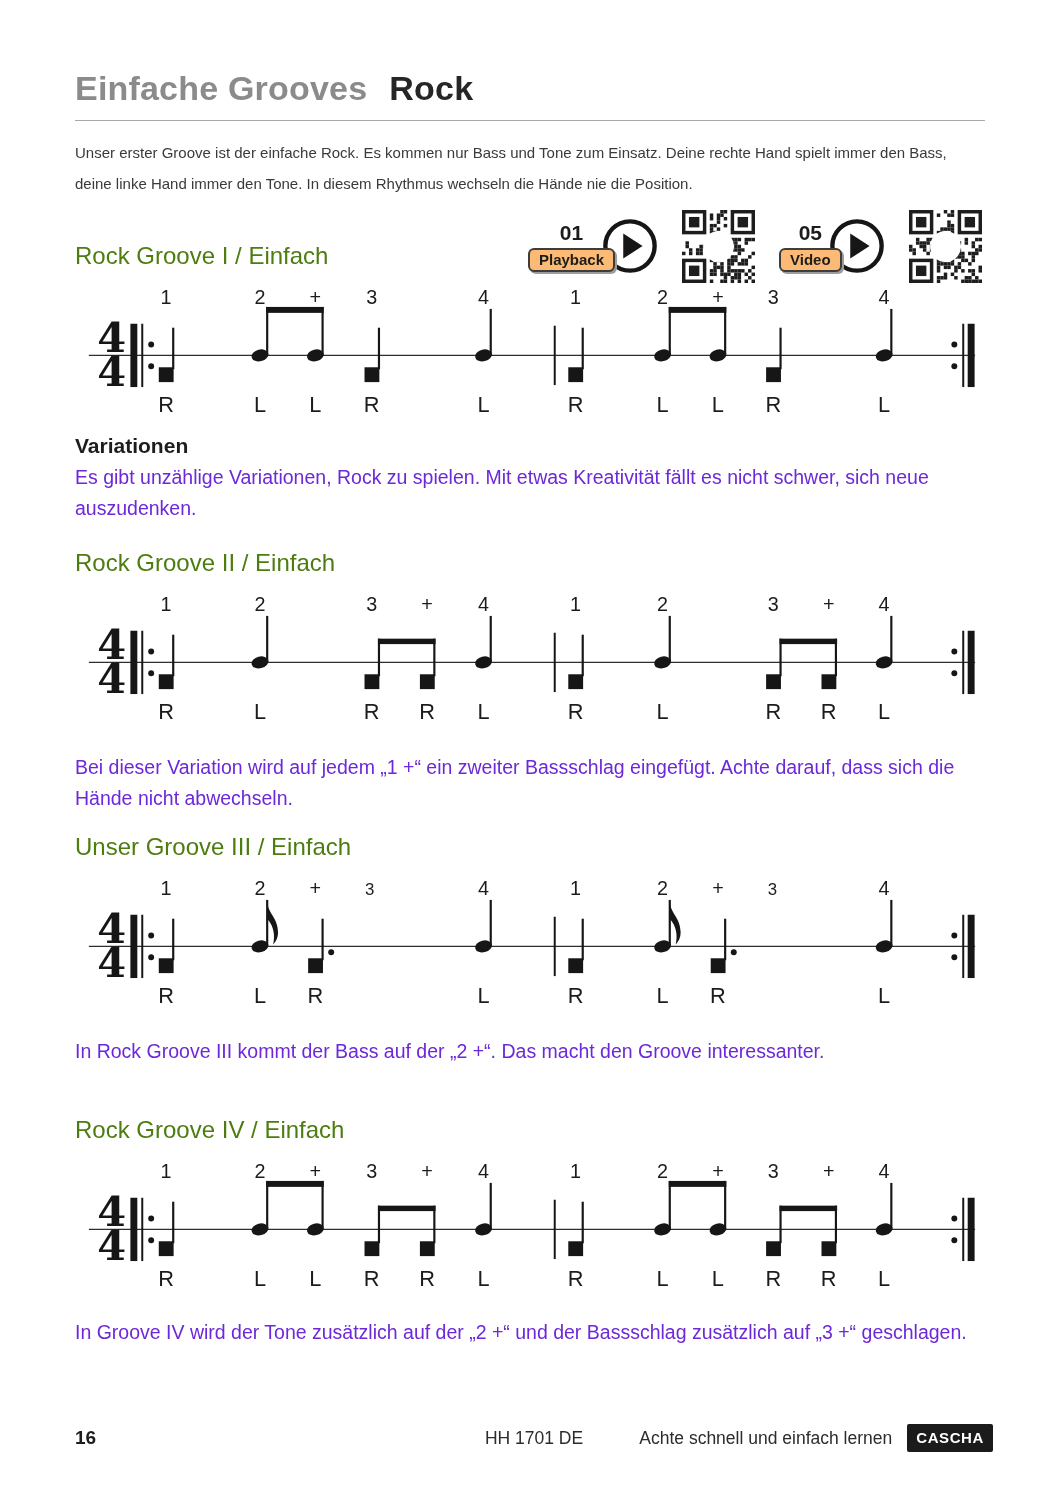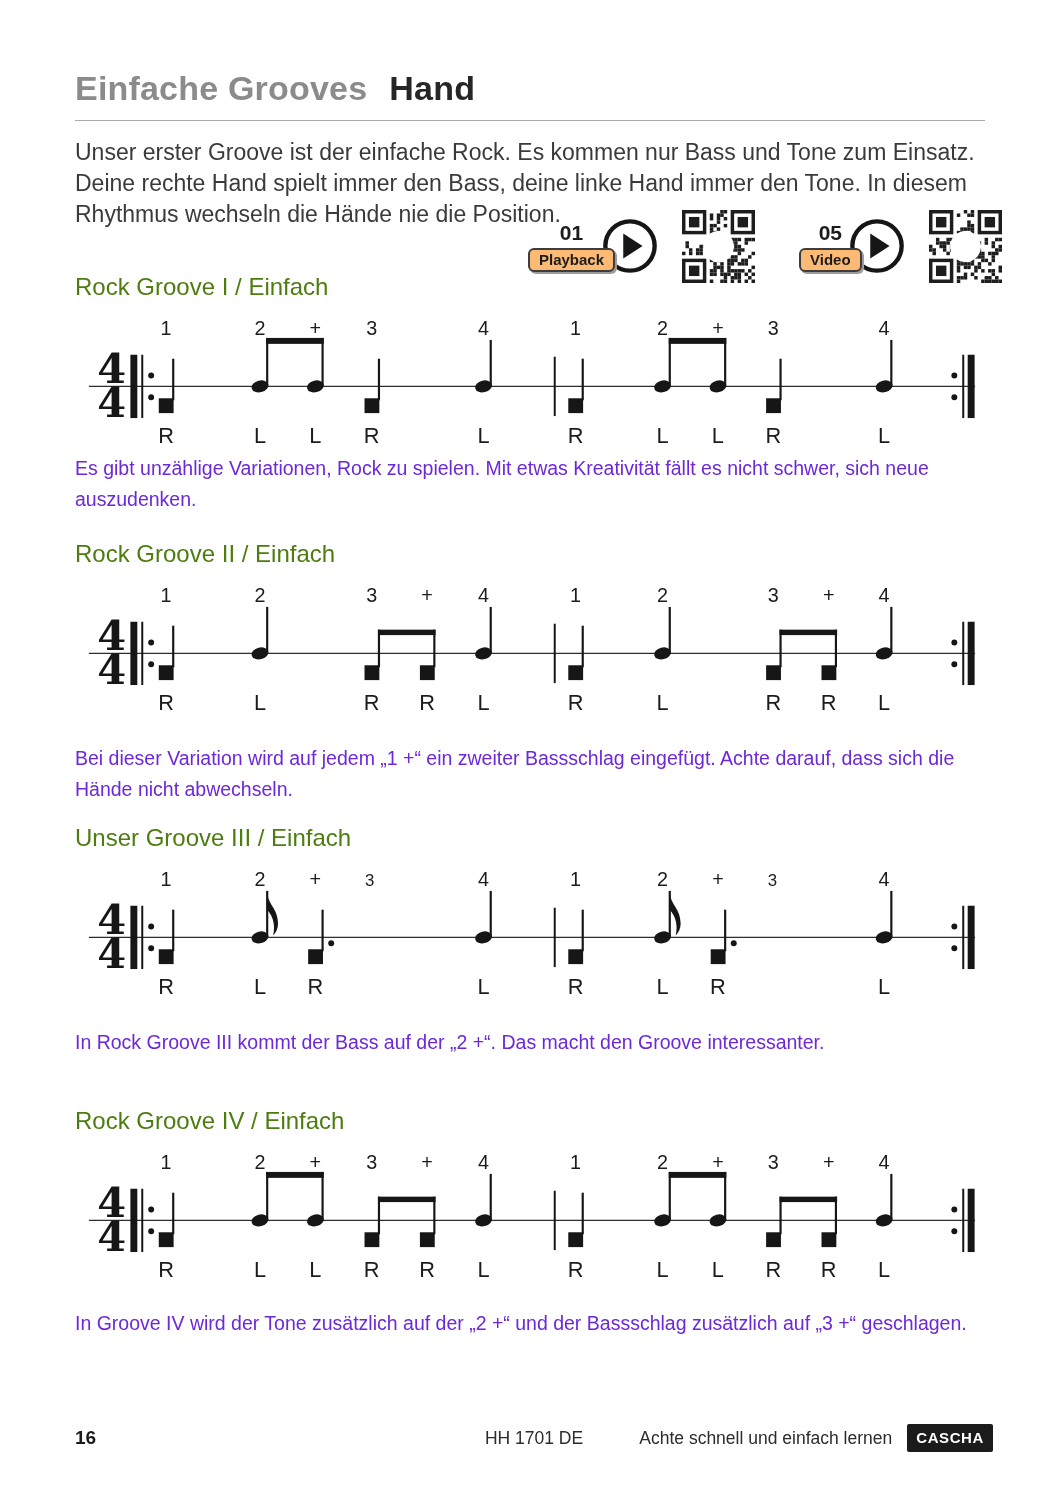--- a/index.html
+++ b/index.html
@@ -6,41 +6,41 @@
   * { margin:0; padding:0; box-sizing:border-box; }
   body { background:#ffffff; font-family:"Liberation Sans", sans-serif; }
   .page { position:relative; width:1060px; height:1500px; background:#fff; overflow:hidden; }
   .content { margin:0 75px; width:910px; }
 
   h1.page-title { padding-top:70px; font-size:34px; font-weight:bold; line-height:1.1; letter-spacing:.2px; }
   h1 .t-gray { color:#8b8b8b; }
   h1 .t-black { color:#262626; margin-left:22px; }
   .rule { border-top:1.5px solid #a9a9a9; margin-top:13px; }
 
-  p.body { font-size:23px; line-height:31px; color:#3a3a3a; margin-top:16px; }
+  p.body { font-size:15px; line-height:31px; color:#3a3a3a; margin-top:16px; }
   p.note-text { font-size:19.5px; line-height:31px; color:#6d28d9; }
 
   h2.groove-title { font-size:24px; font-weight:400; color:#4d7c0f; line-height:29px; }
   #gt1 { margin-top:42px; }
   #gt2 { margin-top:24px; }
   #gt3 { margin-top:18px; }
   #gt4 { margin-top:48px; }
   h3.variationen { margin-top:14px; font-size:21px; font-weight:bold; color:#1d1d1d; line-height:26px; }
   .variationen-text { margin-top:3px; }
   #note2 { margin-top:26px; }
   #note3 { margin-top:26px; }
   #note4 { margin-top:24px; }
 
   svg.staff { display:block; width:910px; height:145px; margin-top:4px; overflow:visible; }
   .ts { font-family:"DejaVu Serif", serif; font-weight:bold; font-size:42px; fill:#161616; }
   .cnt { font-family:"Liberation Sans", sans-serif; font-size:20px; fill:#1c1c1c; }
   .cnt-small { font-size:17px; }
   .hand { font-family:"Liberation Sans", sans-serif; font-size:22px; fill:#1c1c1c; }
 
-  .media-row { position:absolute; top:204px; left:528px; display:flex; gap:44px; }
+  .media-row { position:absolute; top:204px; left:528px; display:flex; gap:24px; }
   .media-badge { display:flex; align-items:center; height:84px; }
   .badge-left { position:relative; z-index:2; display:flex; flex-direction:column; align-items:center; margin-right:-14px; }
   .badge-number { font-size:21px; font-weight:bold; color:#1c1c1c; margin-bottom:3px; }
   .badge-label { background:#fdba74; border:2px solid #3d3d3d; border-radius:6px; padding:1px 9px 2px;
                  font-size:15px; font-weight:bold; color:#1c1c1c; box-shadow:2px 2px 0 #9c9c9c; white-space:nowrap; }
   svg.play-circle { width:58px; height:58px; position:relative; z-index:1; }
   svg.qr { width:73px; height:73px; margin-left:23px; }
 
   .footer { position:absolute; top:1424px; left:75px; right:67px; display:flex; align-items:center; }
   .page-num { font-size:19px; font-weight:bold; color:#1c1c1c;text-align:right; }
@@ -50,21 +50,21 @@
   .publisher-logo { background:#1b1b1b; color:#fff; font-weight:bold; font-size:15px;
                     letter-spacing:.6px; padding:5px 9px 6px; border-radius:2px; }
 </style>
 </head>
 <body>
 
 <div class="page">
   <div class="content">
 
     <h1 class="page-title">
-      <span class="t-gray">Einfache Grooves</span><span class="t-black">Hand</span>
+      <span class="t-gray">Einfache Grooves</span><span class="t-black">Rock</span>
     </h1>
     <div class="rule"></div>
 
     <p class="body">Unser erster Groove ist der einfache Rock. Es kommen nur Bass und Tone zum Einsatz. Deine rechte Hand spielt immer den Bass, deine linke Hand immer den Tone. In diesem Rhythmus wechseln die Hände nie die Position.</p>
 
     <h2 class="groove-title" id="gt1">Rock Groove I / Einfach</h2>
     <svg class="staff" viewBox="0 0 920 146">
         <line x1="14" y1="82" x2="910" y2="82" stroke="#2e2e2e" stroke-width="1.4"></line>
         <text x="37" y="79" text-anchor="middle" class="ts">4</text>
         <text x="37" y="113" text-anchor="middle" class="ts">4</text>
@@ -114,20 +114,21 @@
         <text x="243" y="139" text-anchor="middle" class="hand">L</text>
         <text x="300" y="139" text-anchor="middle" class="hand">R</text>
         <text x="413" y="139" text-anchor="middle" class="hand">L</text>
         <text x="506" y="139" text-anchor="middle" class="hand">R</text>
         <text x="594" y="139" text-anchor="middle" class="hand">L</text>
         <text x="650" y="139" text-anchor="middle" class="hand">L</text>
         <text x="706" y="139" text-anchor="middle" class="hand">R</text>
         <text x="818" y="139" text-anchor="middle" class="hand">L</text>
       </svg>
 
+    <h3 class="variationen">Variationen</h3>
     <p class="note-text variationen-text">Es gibt unzählige Variationen, Rock zu spielen. Mit etwas Kreativität fällt es nicht schwer, sich neue auszudenken.</p>
 
     <h2 class="groove-title" id="gt2">Rock Groove II / Einfach</h2>
     <svg class="staff" viewBox="0 0 920 146">
         <line x1="14" y1="82" x2="910" y2="82" stroke="#2e2e2e" stroke-width="1.4"></line>
         <text x="37" y="79" text-anchor="middle" class="ts">4</text>
         <text x="37" y="113" text-anchor="middle" class="ts">4</text>
         <rect x="56" y="50" width="7" height="64" fill="#161616"></rect>
         <rect x="67" y="50" width="2" height="64" fill="#161616"></rect>
         <circle cx="77" cy="71" r="3" fill="#161616"></circle>

